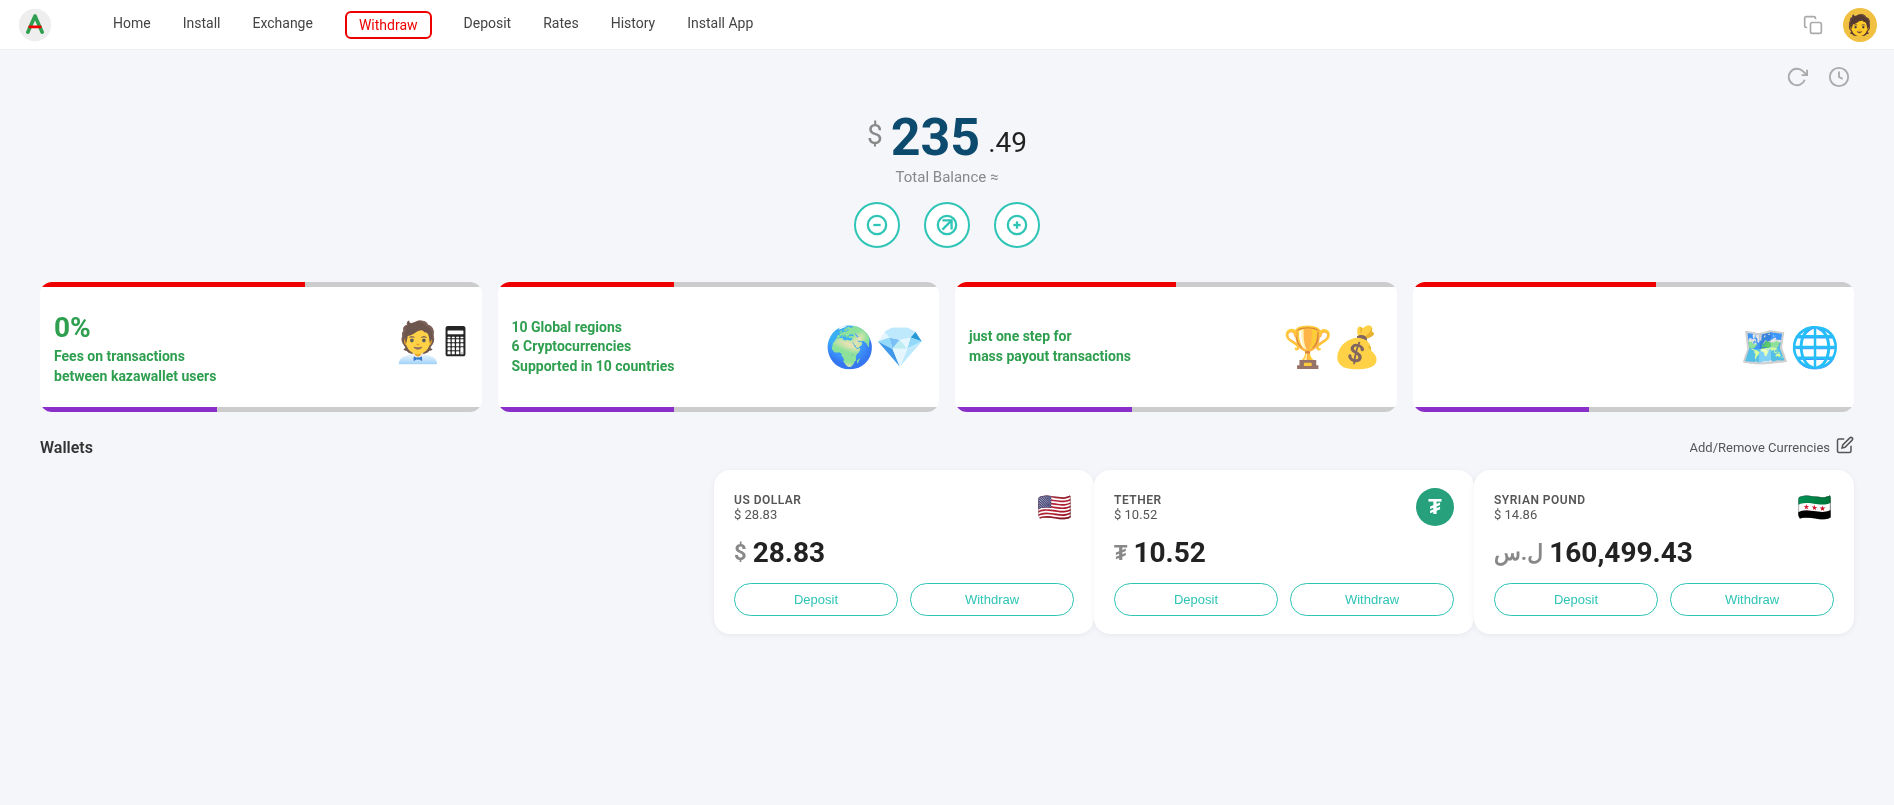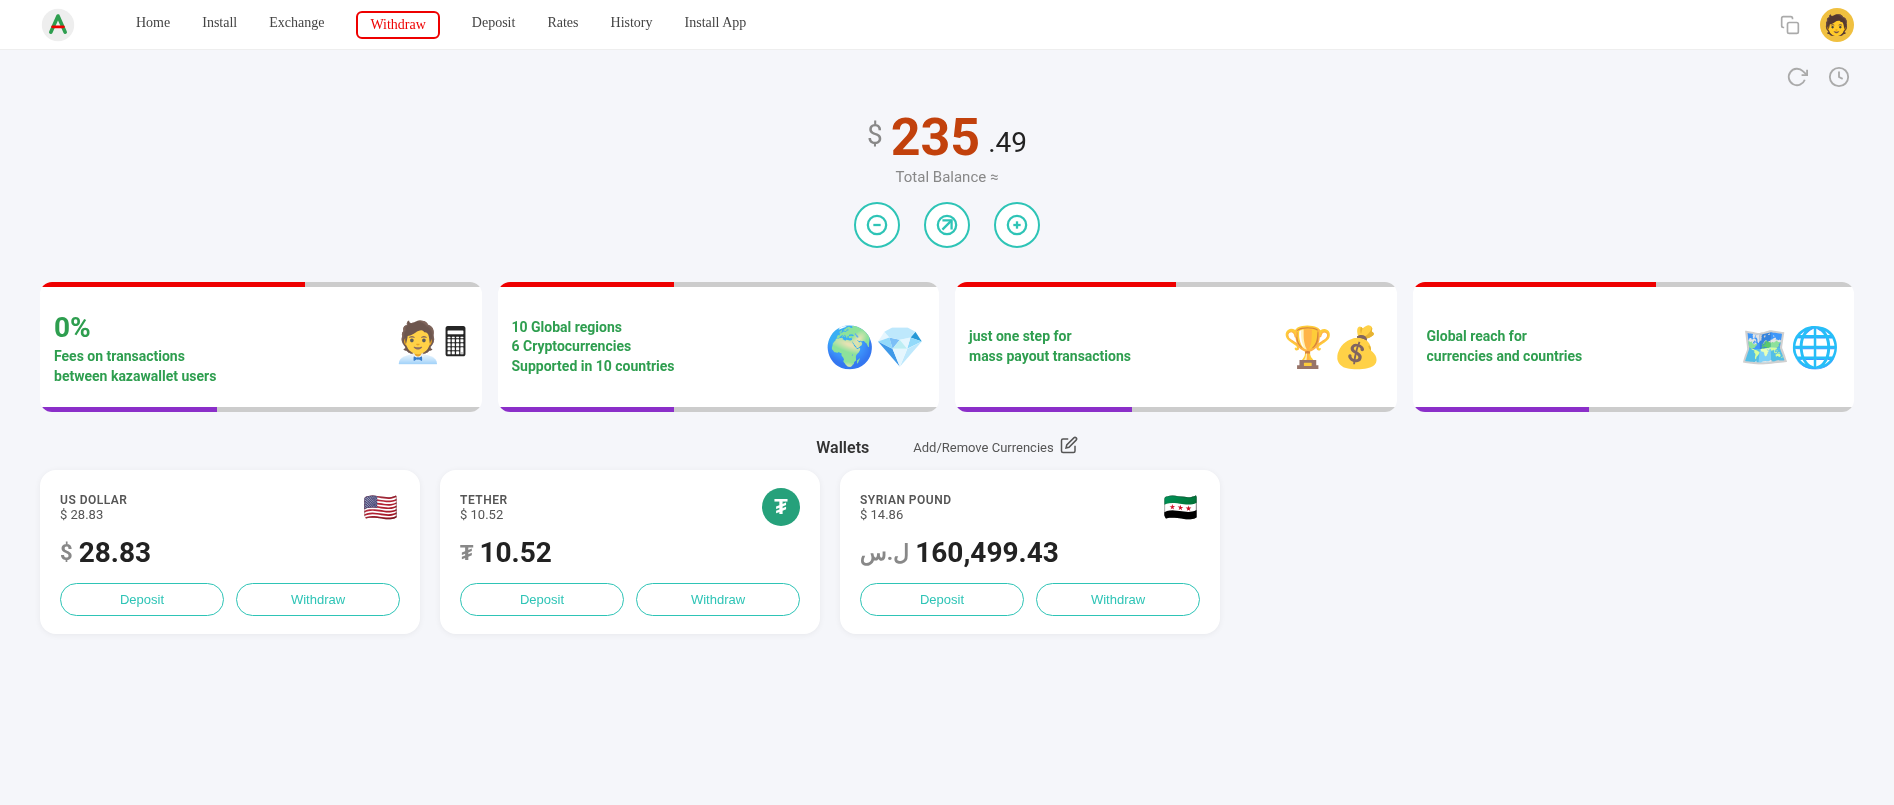--- a/index.html
+++ b/index.html
@@ -7,25 +7,24 @@
       font-family: -apple-system, BlinkMacSystemFont, 'Segoe UI', Roboto, sans-serif;
       background: #f5f6fa;
       min-height: 805px;
     }
 
     
     .header {
       background: #fff;
       display: flex;
       align-items: center;
-      padding: 0 40px;
+      padding: 0 17px;
       height: 50px;
       border-bottom: 1px solid #eee;
       position: relative;
-      font-family: Liberation Serif, serif;
     }
     .logo-wrap {
       display: flex;
       align-items: center;
       margin-right: 60px;
     }
     .logo-icon {
       width: 36px;
       height: 36px;
     }
@@ -107,21 +106,21 @@
       gap: 8px;
     }
     .balance-dollar-sign {
       font-size: 28px;
       color: #888;
       margin-top: 6px;
     }
     .balance-main {
       font-size: 52px;
       font-weight: 700;
-      color: #c2410c;
+      color: #0c4a6e;
       line-height: 1;
     }
     .balance-cents {
       font-size: 28px;
       font-weight: 400;
       color: #222;
       margin-top: 14px;
     }
     .balance-label {
       font-size: 15px;
@@ -213,21 +212,21 @@
     
     .illustration {
       font-size: 40px;
       opacity: 0.85;
     }
 
     
     .wallets-header {
       display: flex;
       align-items: center;
-      justify-content: center;
+      justify-content: space-between;
       padding: 8px 40px 12px;
     }
     .wallets-title {
       font-size: 16px;
       font-weight: 600;
       color: #333;
     }
     .add-remove-btn {
       display: flex;
       align-items: center;
@@ -237,23 +236,23 @@
       cursor: pointer;
       margin-left: 44px;
     }
     .add-remove-icon {
       font-size: 16px;
       color: #555;
     }
 
     .wallet-cards {
       display: flex;
-      gap: 20px;
       padding: 0 40px 20px;
       flex-wrap: wrap;
+      justify-content: flex-end;
     }
     .wallet-card {
       background: #fff;
       border-radius: 16px;
       padding: 18px 20px;
       flex: 1;
       min-width: 300px;
       max-width: 380px;
       box-shadow: 0 1px 6px rgba(0,0,0,0.06);
     }
@@ -446,23 +445,20 @@
       <div class="banner-img-area">
         <span class="illustration">🏆💰</span>
       </div>
     </div>
     <div class="banner-bottom-bar"></div>
   </div>
 
   <div class="banner-card">
     <div class="banner-top-bar style4"></div>
     <div class="banner-content">
-      <div class="banner-text">
-        <span>Global reach for<br>currencies and countries</span>
-      </div>
       <div class="banner-img-area">
         <span class="illustration">🗺️🌐</span>
       </div>
     </div>
     <div class="banner-bottom-bar"></div>
   </div>
 </div>
 
 <div class="wallets-header">
   <span class="wallets-title">Wallets</span>

